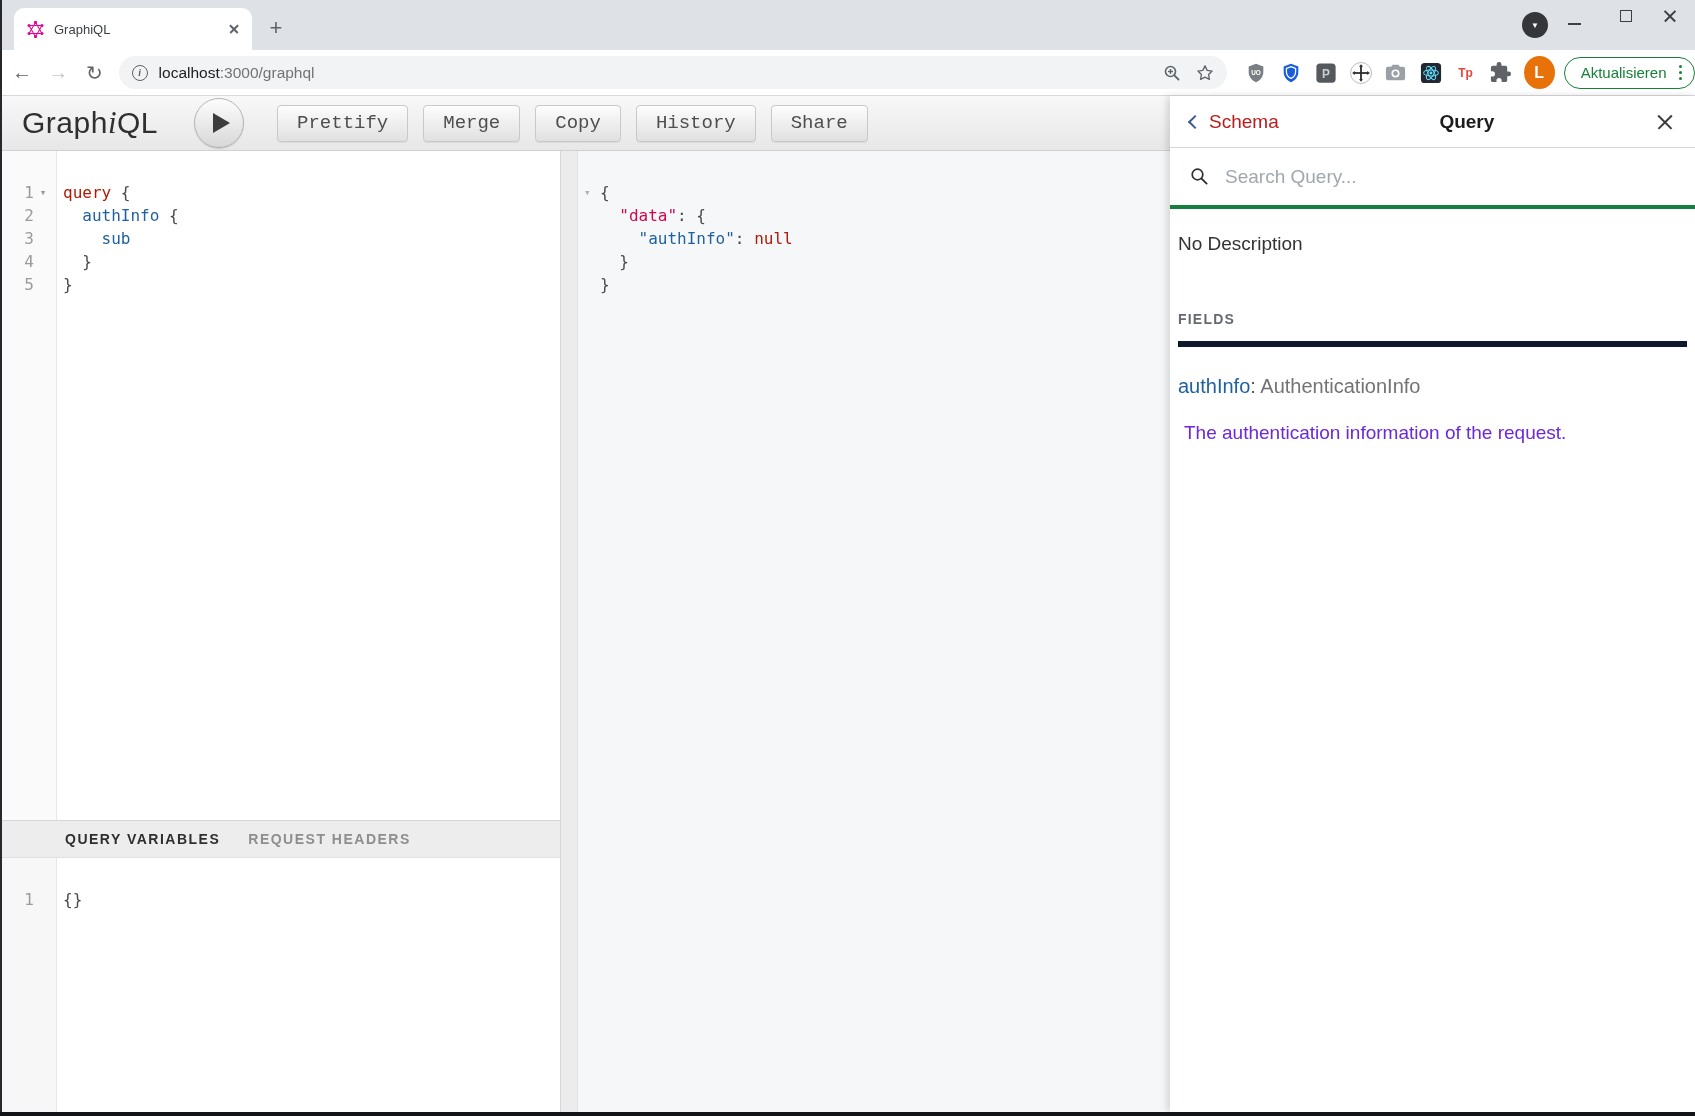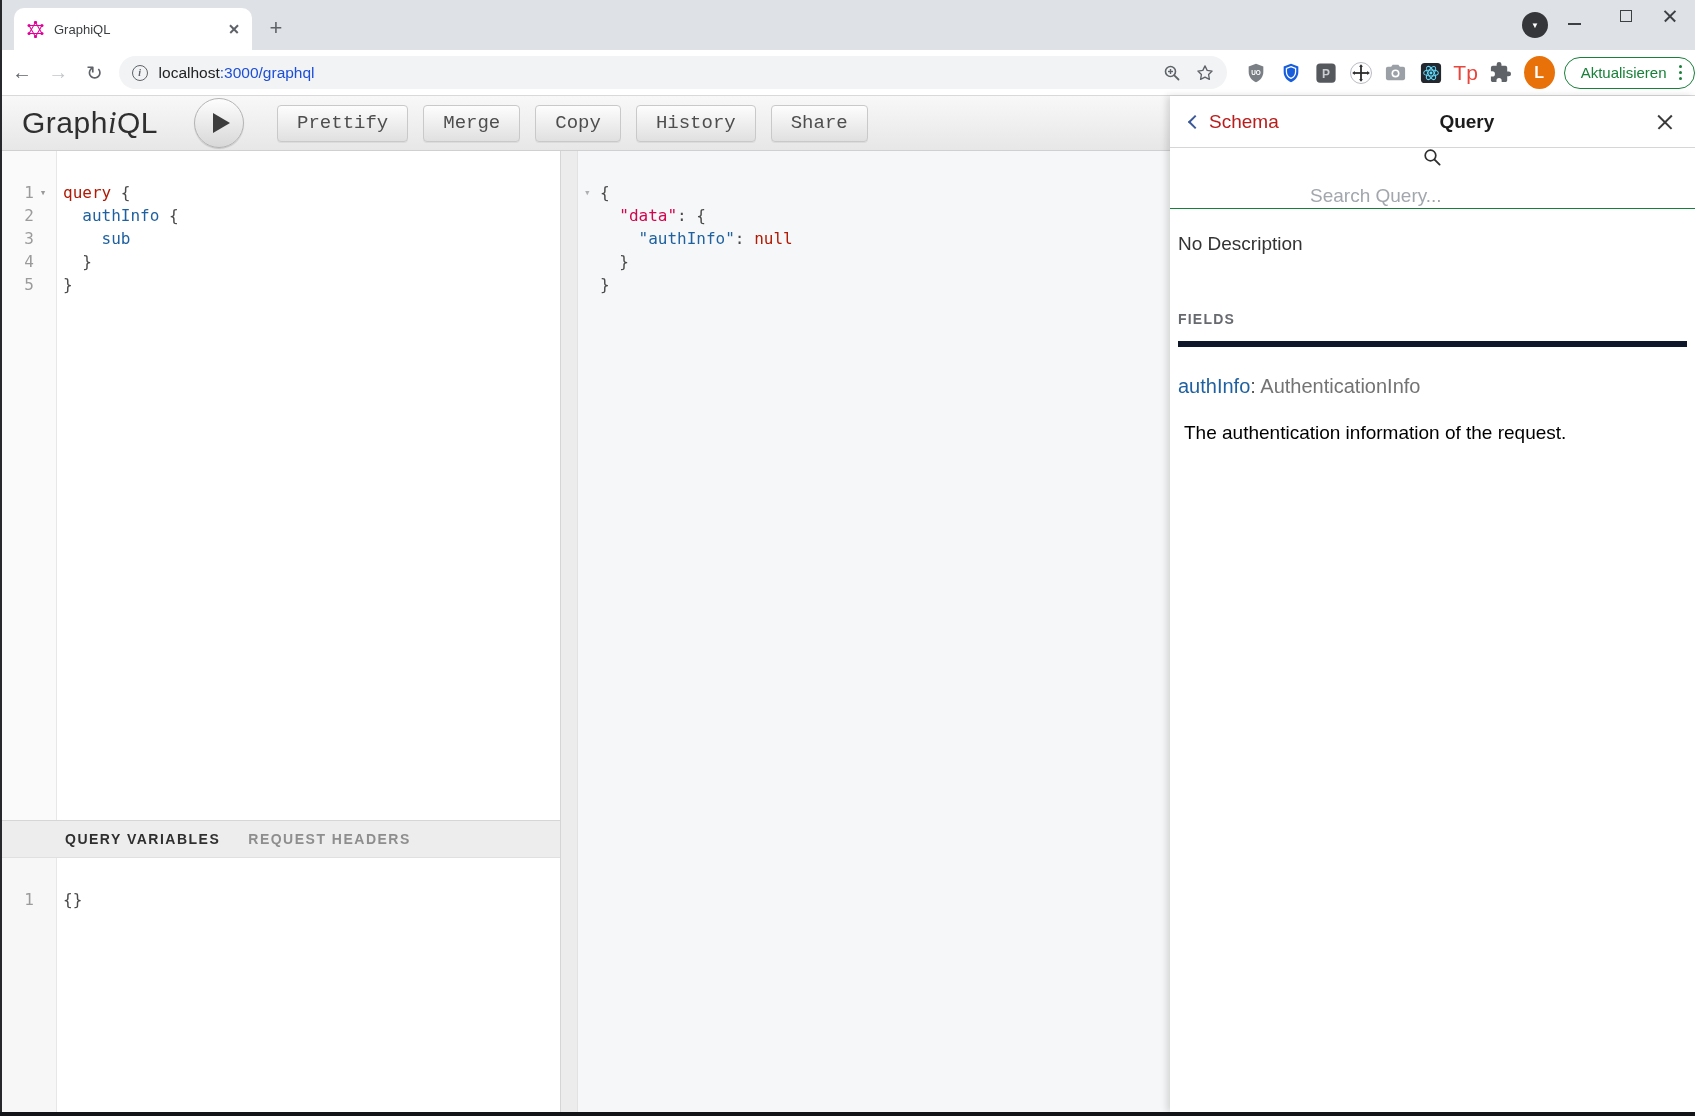--- a/index.html
+++ b/index.html
@@ -28,25 +28,25 @@
   .win-close::after  { transform:translate(-50%,-50%) rotate(-45deg); }
 
   
   .addressbar { position:absolute; left:0; top:50px; width:1695px; height:46px; background:#fff; border-bottom:1px solid #d9d9d9; display:flex; align-items:center; }
   .nav-ic { width:30px; height:30px; display:flex; align-items:center; justify-content:center; font-size:20px; color:#5f6368; margin-left:8px; }
   .nav-ic.disabled { color:#c3c7cb; }
   .omnibox { margin-left:10px; width:1178px; height:33px; background:#f1f3f4; border-radius:17px; display:flex; align-items:center; padding:0 12px 0 13px; }
   .info-circle { width:16px; height:16px; border:1.5px solid #5f6368; border-radius:50%; color:#5f6368; font-size:10px; font-weight:bold; display:flex; align-items:center; justify-content:center; font-family:"Liberation Serif", serif; font-style:italic; }
   .url-text { margin-left:11px; font-size:15.5px; flex:1; white-space:nowrap; }
   .url-host { color:#202124; }
-  .url-rest { color:#1d4ed8;margin-top:16px; }
+  .url-rest { color:#737373;margin-top:16px; }
   .omni-right { display:flex; align-items:center; gap:14px; }
   .ext-row { display:flex; align-items:center; gap:9px; margin-left:16px; }
   .ext { width:26px; height:26px; display:flex; align-items:center; justify-content:center; }
-  .tp-text { color:#e8453c; font-weight:normal; font-size:21px; font-family:"Liberation Sans", sans-serif; }
+  .tp-text { color:#e8453c; font-weight:bold; font-size:12px; font-family:"Liberation Sans", sans-serif; }
   .avatar { width:33px; height:33px; border-radius:50%; background:#e8710a; color:#fff; font-weight:bold; font-size:16px; display:flex; align-items:center; justify-content:center; margin-left:10px; }
   .update-pill { margin-left:9px; height:32px; border:1px solid #188038; border-radius:16px; color:#188038; font-size:15px; display:flex; align-items:center; padding:0 8px 0 16px; gap:8px; }
   .dots3 { display:inline-flex; flex-direction:column; gap:2.5px; padding:0 4px; }
   .dots3 i { width:3.5px; height:3.5px; border-radius:50%; background:#188038; }
 
   
   .app { position:absolute; left:0; top:96px; width:1695px; height:1016px; display:flex; }
   .app-left { width:1170px; display:flex; flex-direction:column; }
 
   
@@ -94,31 +94,31 @@
 
   
   .doc-titlebar { height:52px; border-bottom:1px solid #d6d6d6; display:flex; align-items:center; padding:0 20px; }
   .doc-back { display:flex; align-items:center; gap:9px; color:#b91c1c; font-size:19px; cursor:pointer; }
   .chev-left { width:10px; height:10px; border-left:2.5px solid #3B5998; border-bottom:2.5px solid #3B5998; transform:rotate(45deg); margin-top:1px; }
   .doc-title { flex:1; text-align:center; font-weight:bold; font-size:19px; color:#1c1c1c; }
   .doc-close { position:relative; width:20px; height:20px; cursor:pointer; }
   .doc-close::before, .doc-close::after { content:""; position:absolute; left:50%; top:50%; width:19px; height:1.6px; background:#3a3a3a; }
   .doc-close::before { transform:translate(-50%,-50%) rotate(45deg); }
   .doc-close::after  { transform:translate(-50%,-50%) rotate(-45deg); }
-  .doc-search { height:61px; border-bottom:1px solid #15803d; display:flex; align-items:center; padding:0 20px; gap:16px;flex-direction:column; }
+  .doc-search { height:61px; border-bottom:4px solid #15803d; display:flex; align-items:center; padding:0 20px; gap:16px; }
   .doc-search input { border:none; outline:none; font-size:19px; color:#333; flex:1; background:transparent; font-family:"Liberation Sans",sans-serif; }
   .doc-search input::placeholder { color:#a2a7ad; }
   .doc-content { padding:0 8px; }
   .no-desc { margin-top:24px; font-size:19px; color:#333; }
   .fields-hdr { margin-top:56px; font-size:14px; font-weight:bold; letter-spacing:1.2px; color:#66696e; padding-bottom:14px; border-bottom:6px solid #0f172a; }
   .field-row { margin-top:28px; font-size:20px; }
   .field-name { color:#1F61A0; cursor:pointer; }
   .field-colon { color:#555; }
   .type-name { color:#737373; cursor:pointer;margin-top:27px; }
-  .field-desc { margin-top:24px; font-size:19px; color:#000000; padding-left:6px; }
+  .field-desc { margin-top:24px; font-size:19px; color:#6d28d9; padding-left:6px; }
 </style>
 </head>
 <body>
 
 <div class="tabstrip">
   <div class="tab">
     <svg width="17" height="17" viewBox="0 0 100 100">
       <g stroke="#E10098" stroke-width="6" fill="none">
         <path d="M50 8 L88 74 L12 74 Z"></path>
         <path d="M50 92 L12 26 L88 26 Z"></path>

